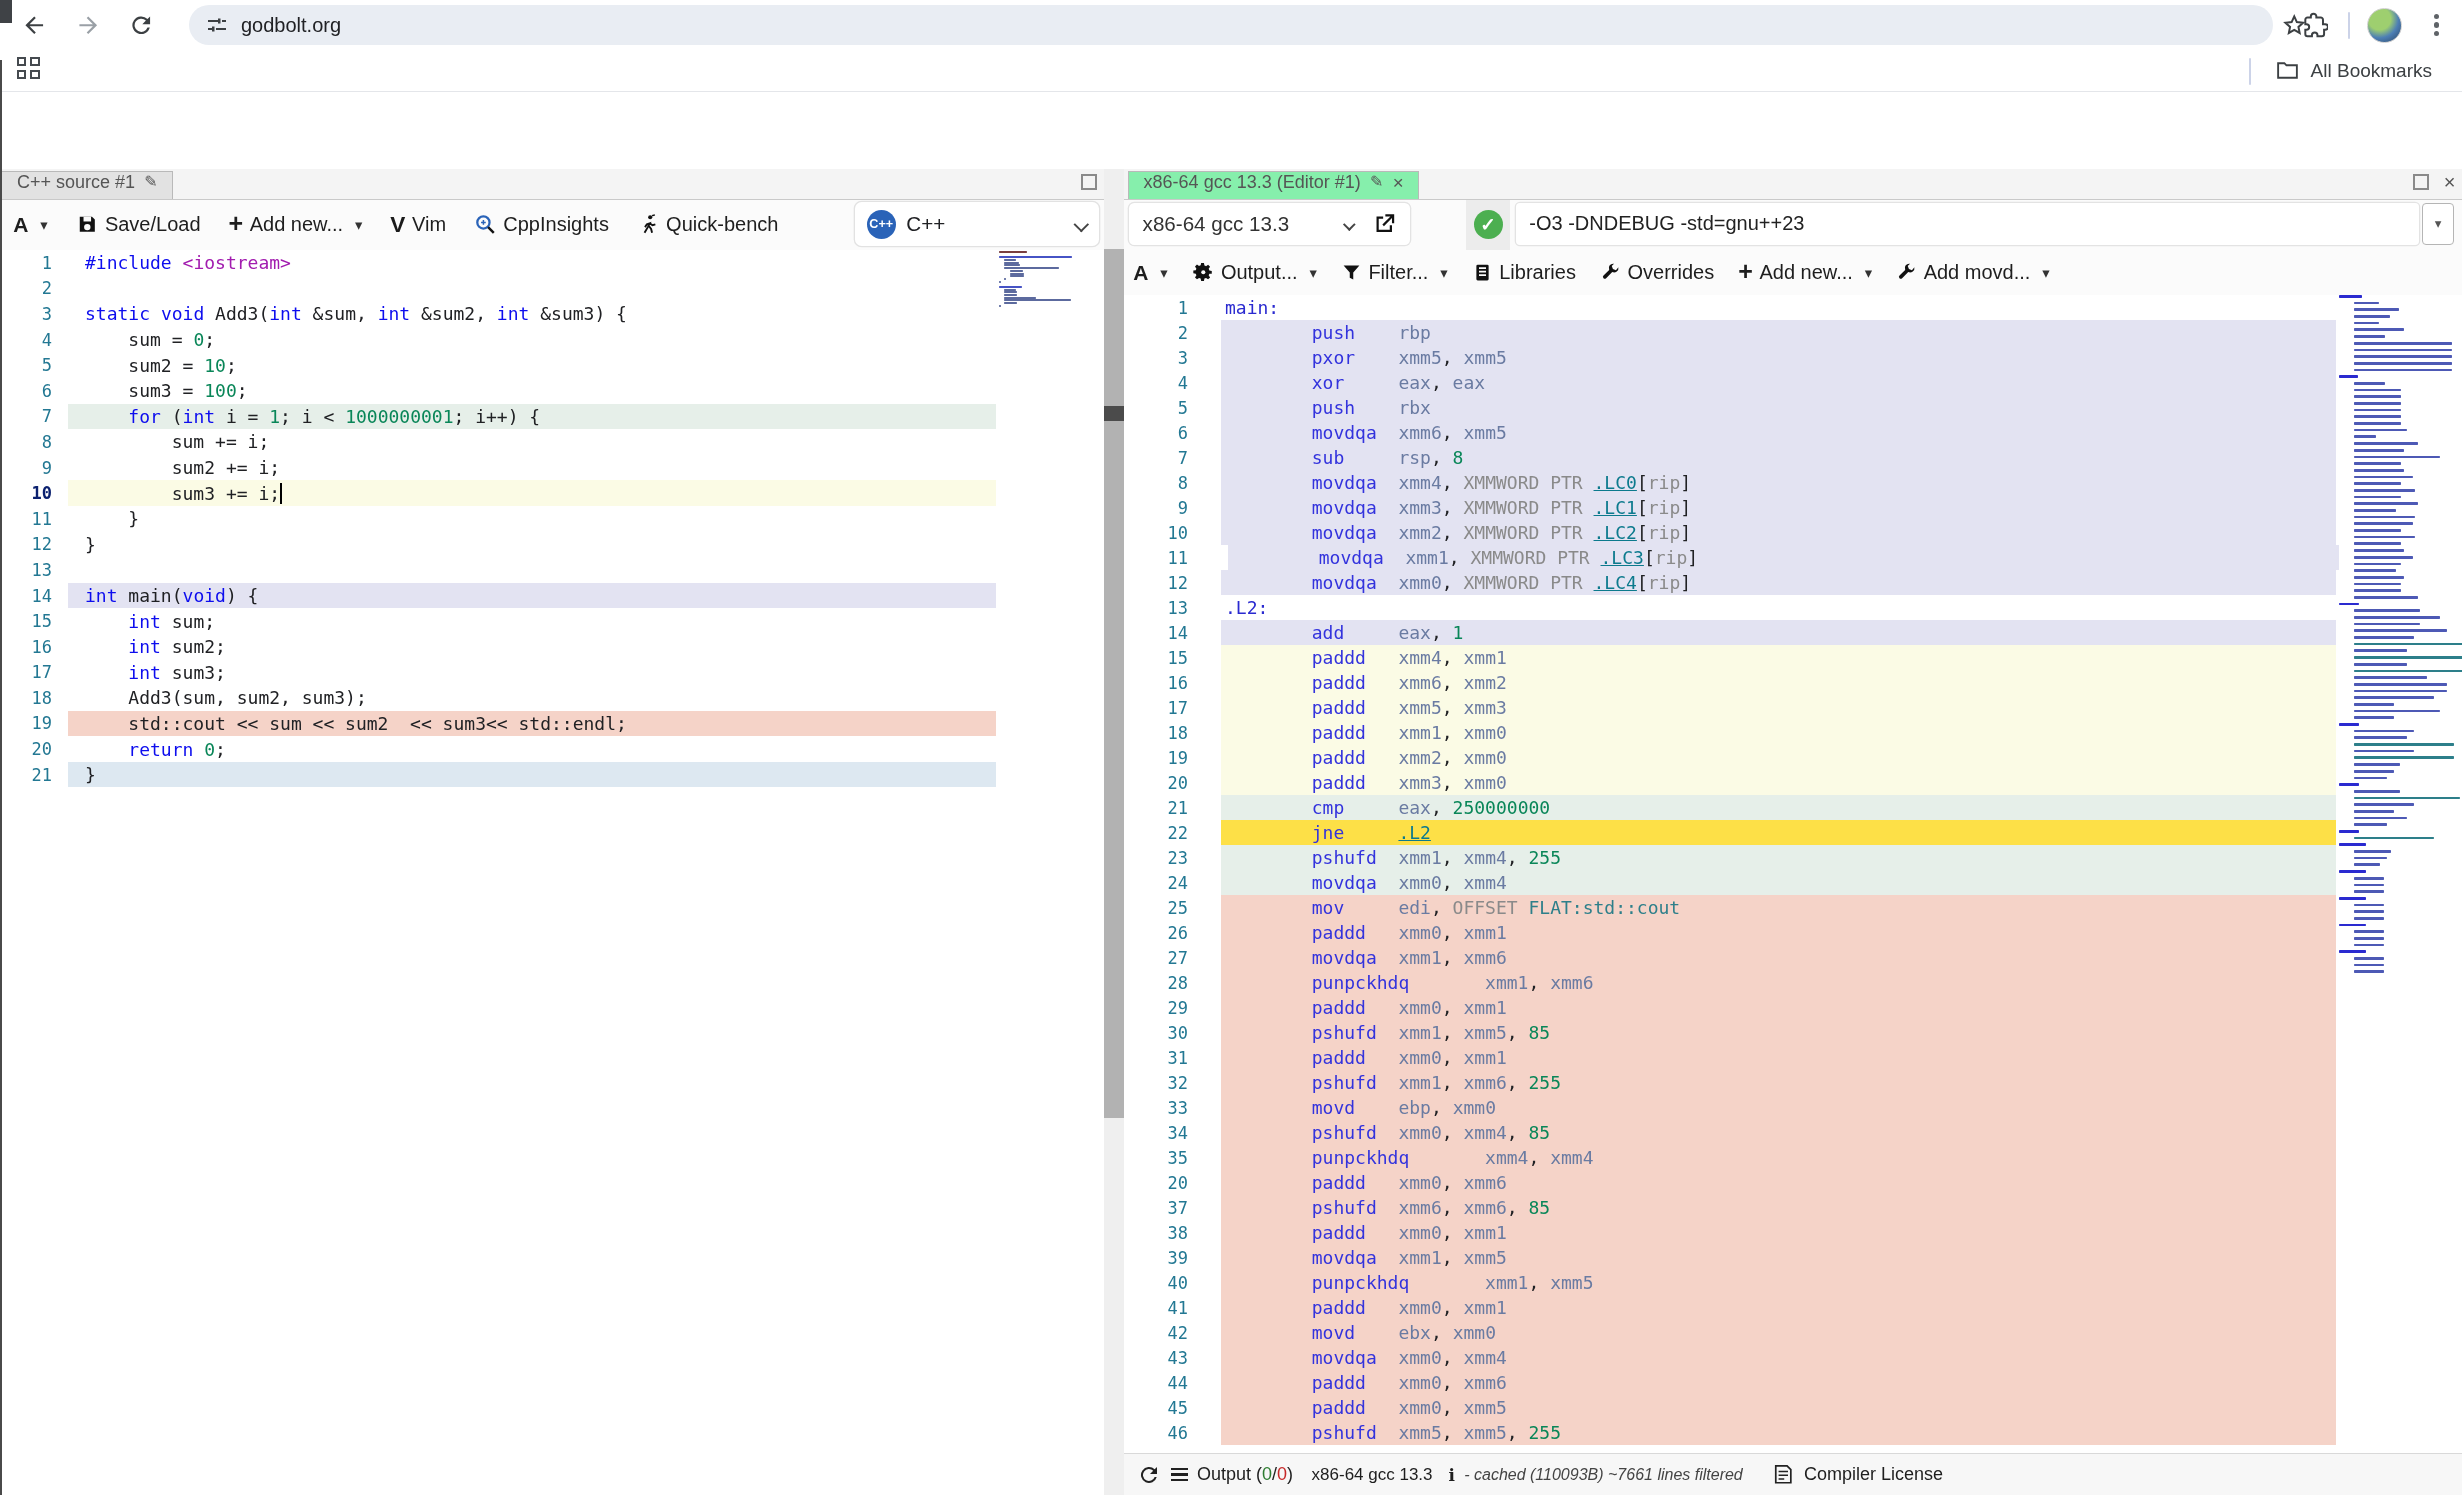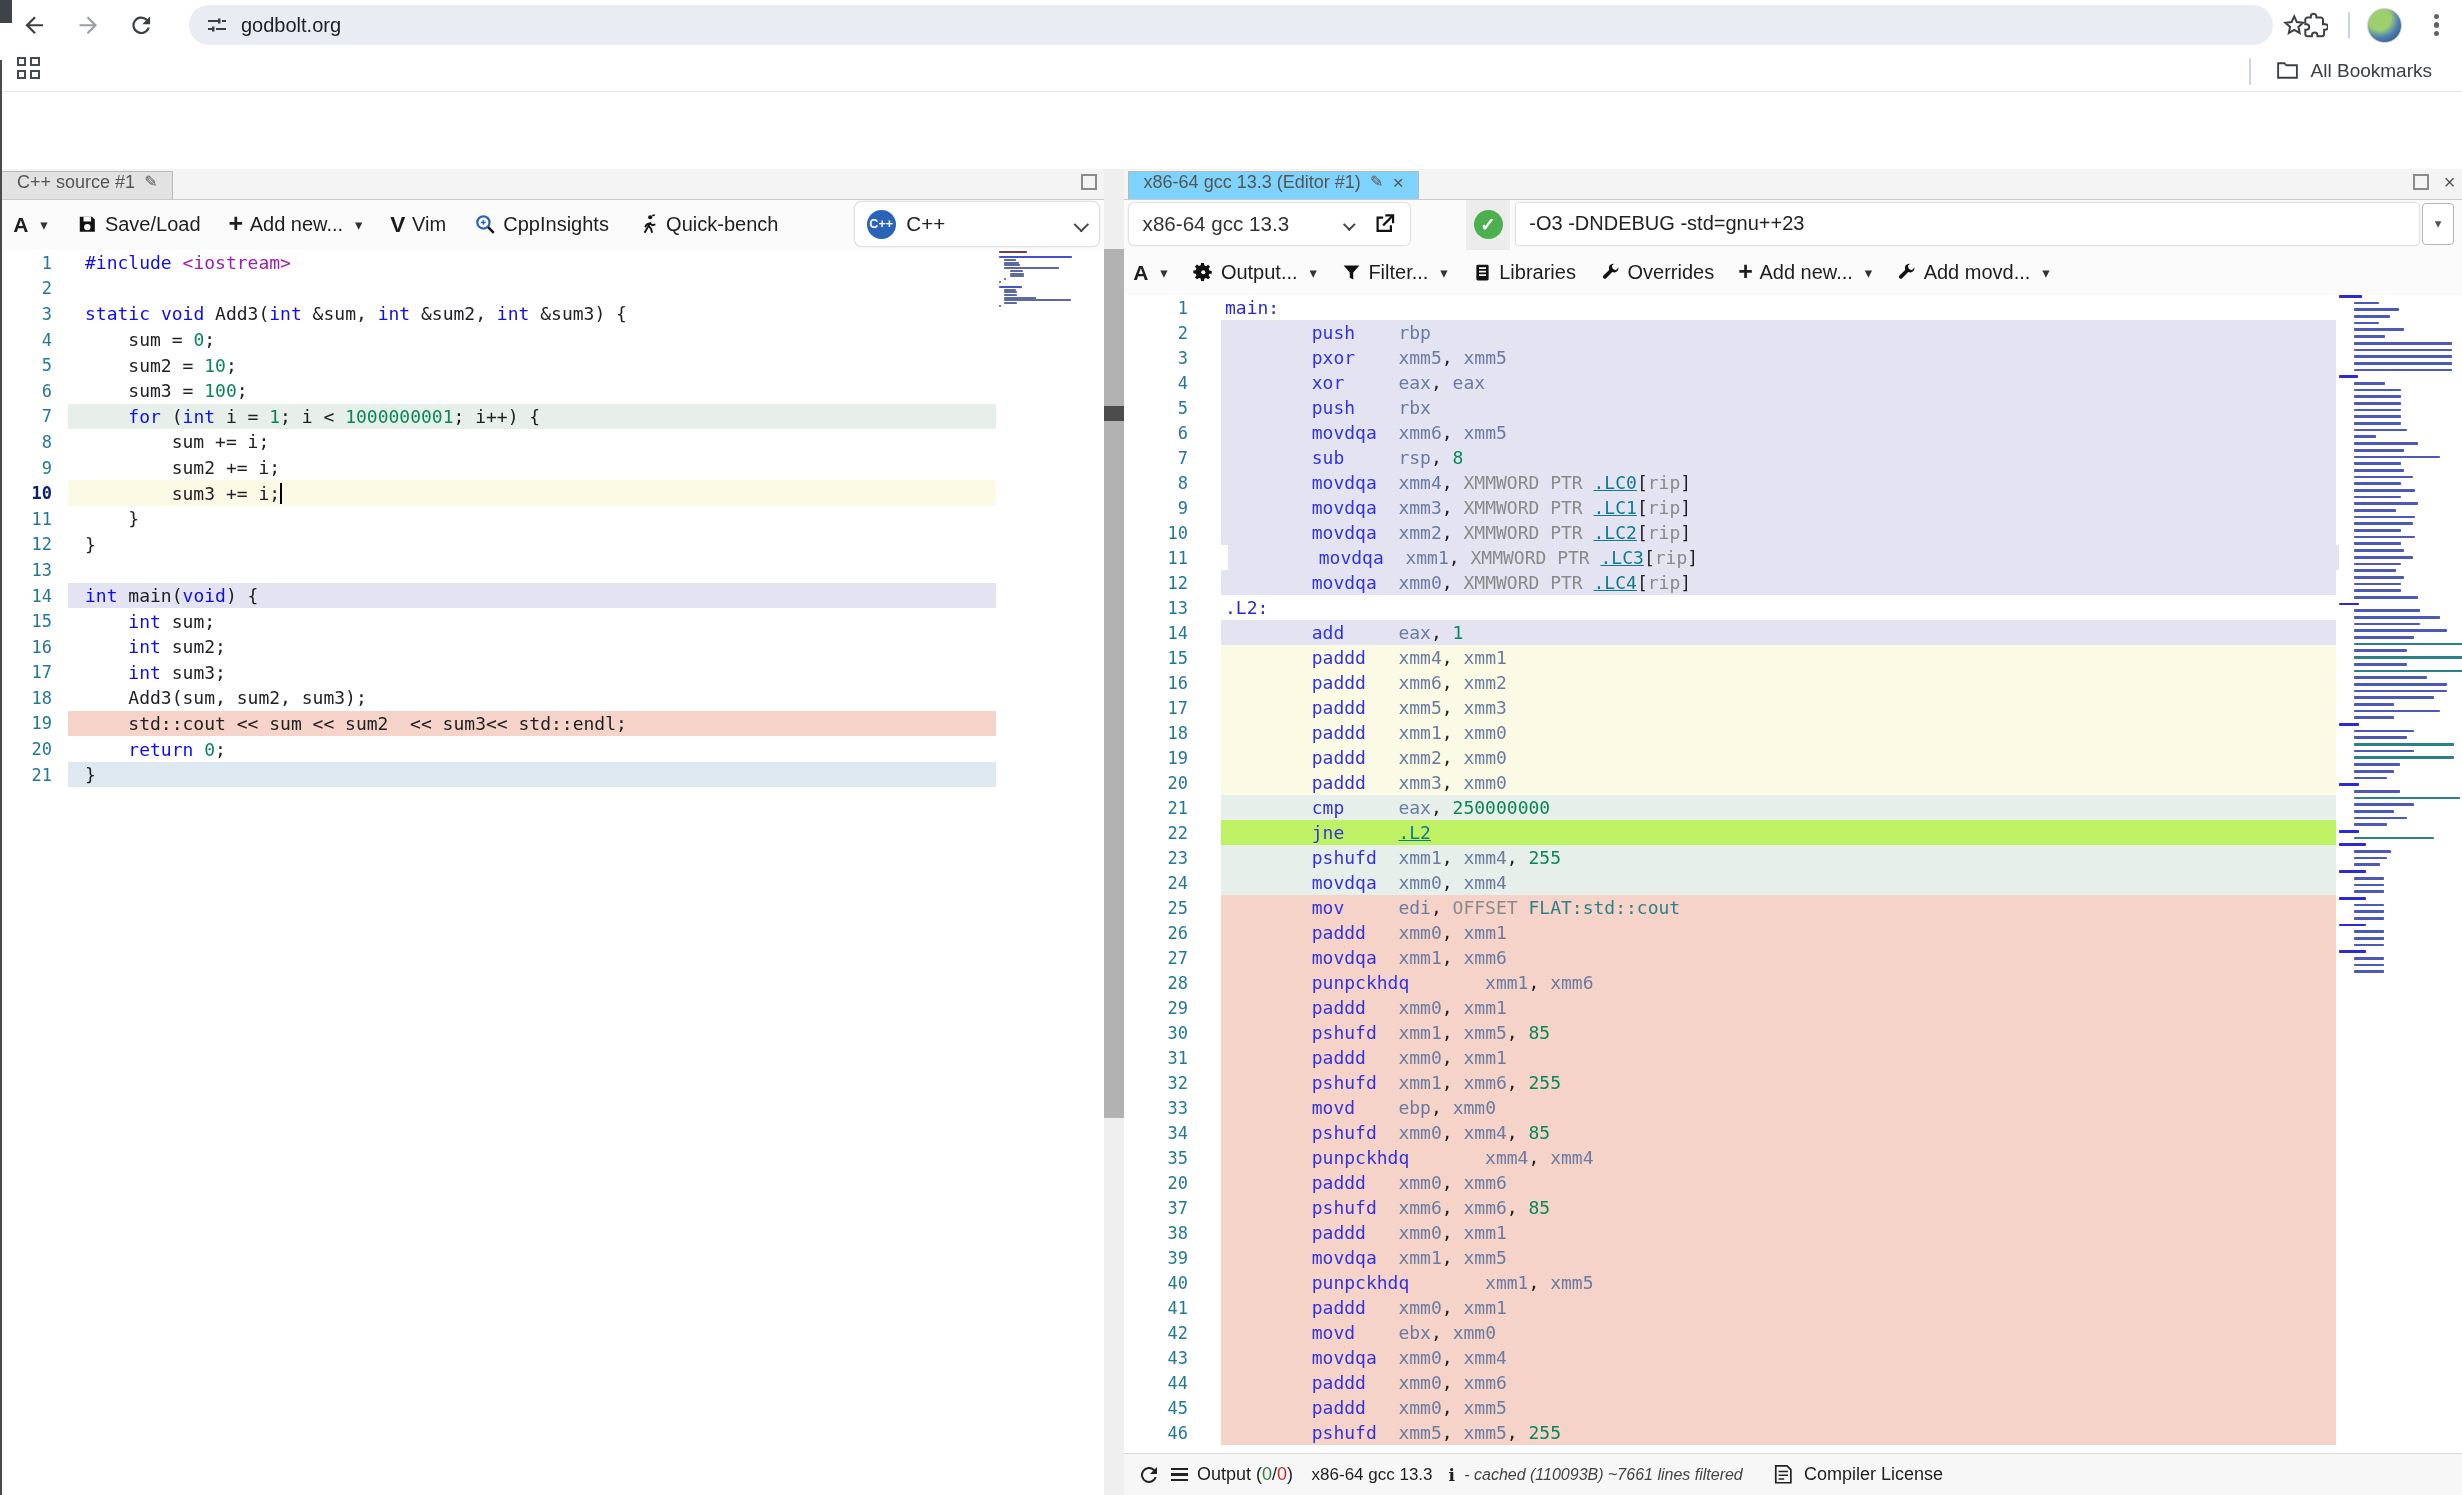--- a/index.html
+++ b/index.html
@@ -452,21 +452,21 @@
         </div>
     </div>
 
     <div id="splitter">
       <div class="grab"></div>
         <div class="handle"></div>
     </div>
 
     <div class="pane" id="pane-right">
       <div class="pane-header">
-        <div class="tab" style="background:#7dd3fc; left:4px">
+        <div class="tab" style="background:#86efac; left:4px">
           <span>x86-64 gcc 13.3 (Editor #1)</span>
           <span style="font-size:16px">✎</span>
           <span style="font-size:18.6px">×</span>
         </div>
         <div class="win-ics">
           <span class="sq-ic"></span>
           <span style="font-size:20px; line-height:16px; color:#555">×</span>
         </div>
       </div>
       <div id="compiler-row">
@@ -647,21 +647,21 @@
             <div class="code-content" style="background: rgb(251, 251, 229);"><pre>        <span class="mn">paddd</span>   <span class="rg">xmm3</span>, <span class="rg">xmm0</span></pre></div>
           </div>
           <div class="code-row">
             <div class="gutter-num">21</div>
             <div class="gutter-pad"></div>
             <div class="code-content" style="background: rgb(230, 239, 233);"><pre>        <span class="mn">cmp</span>     <span class="rg">eax</span>, <span class="nm">250000000</span></pre></div>
           </div>
           <div class="code-row">
             <div class="gutter-num">22</div>
             <div class="gutter-pad"></div>
-            <div class="code-content" style="background: #bef264;"><pre>        <span class="mn">jne</span>     <span class="lk">.L2</span></pre></div>
+            <div class="code-content" style="background: #fde047;"><pre>        <span class="mn">jne</span>     <span class="lk">.L2</span></pre></div>
           </div>
           <div class="code-row">
             <div class="gutter-num">23</div>
             <div class="gutter-pad"></div>
             <div class="code-content" style="background: rgb(230, 239, 233);"><pre>        <span class="mn">pshufd</span>  <span class="rg">xmm1</span>, <span class="rg">xmm4</span>, <span class="nm">255</span></pre></div>
           </div>
           <div class="code-row">
             <div class="gutter-num">24</div>
             <div class="gutter-pad"></div>
             <div class="code-content" style="background: rgb(230, 239, 233);"><pre>        <span class="mn">movdqa</span>  <span class="rg">xmm0</span>, <span class="rg">xmm4</span></pre></div>

